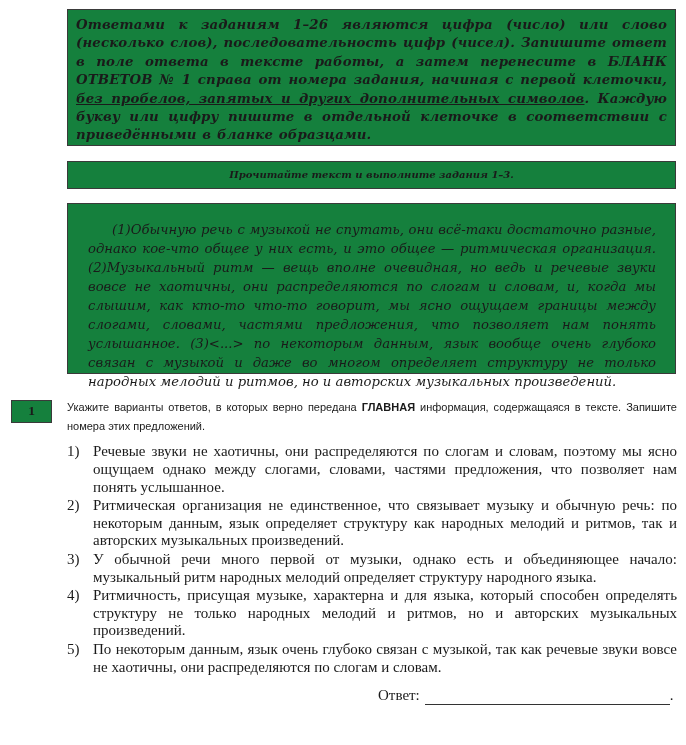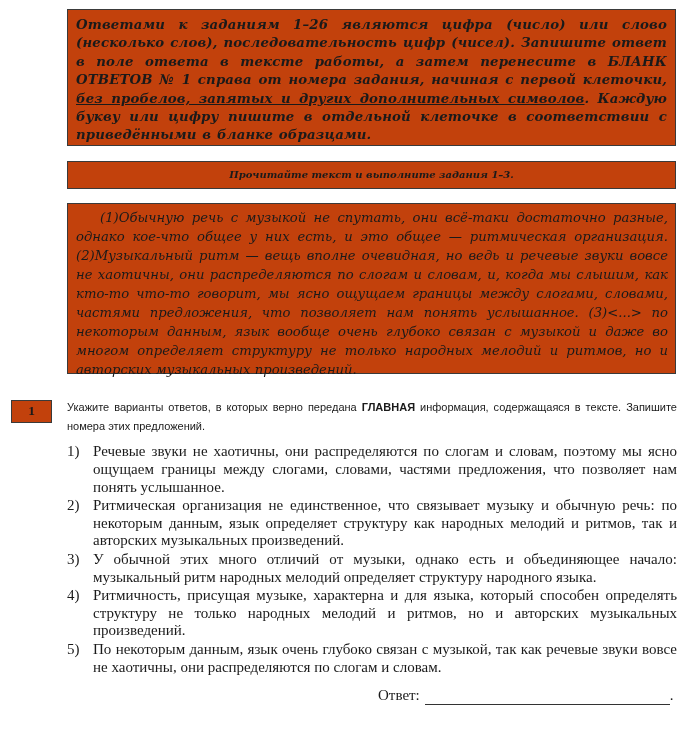--- a/index.html
+++ b/index.html
@@ -5,21 +5,21 @@
   html, body { margin: 0; padding: 0; background: #ffffff; }
   body {
     width: 686px; height: 745px; position: relative; overflow: hidden;
     font-family: "DejaVu Serif", "Liberation Serif", serif;
     color: #1a1a1a;
   }
   .box {
     position: absolute;
     border: 1.5px solid #3a3a3a;
     box-sizing: border-box;
-    background: #c2410c;
+    background: #15803d;
   }
   #instructions {
     left: 67px; top: 9px; width: 609px; height: 137px;
     padding: 6px 8px 4px 8px;
     font-weight: bold; font-style: italic;
     font-size: 13.3px; line-height: 18.4px;
     text-align: justify; letter-spacing: 0.15px;
     word-spacing: 1px;
   }
   #instructions .u { text-decoration: underline; }
@@ -29,21 +29,21 @@
     font-weight: bold; font-style: italic;
     font-size: 10px; line-height: 26px;
   }
   #passage {
     left: 67px; top: 203px; width: 609px; height: 171px;
     padding: 4px 7px 3px 8px;
     font-style: italic;
     font-size: 13.2px; line-height: 19px;
     text-align: justify;
   }
-  #passage p { margin: 0; text-indent: 24px; }
+  #passage p { margin: 12px; text-indent: 24px; }
   #task-number {
     left: 11px; top: 400px; width: 41px; height: 23px;
     font-weight: bold; font-size: 13.5px; line-height: 20px; text-align: center;
     font-family: "Liberation Serif", serif;
   }
   #task-prompt {
     position: absolute; left: 67px; top: 398px; width: 610px;
     font-family: Liberation Sans, sans-serif;
     font-size: 11px; line-height: 19px;
     text-align: justify;
@@ -82,23 +82,23 @@
 
 <div class="box" id="passage">
   <p>(1)Обычную речь с музыкой не спутать, они всё-таки достаточно разные, однако кое-что общее у них есть, и это общее — ритмическая организация. (2)Музыкальный ритм — вещь вполне очевидная, но ведь и речевые звуки вовсе не хаотичны, они распределяются по слогам и словам, и, когда мы слышим, как кто-то что-то говорит, мы ясно ощущаем границы между слогами, словами, частями предложения, что позволяет нам понять услышанное. (3)&lt;...&gt; по некоторым данным, язык вообще очень глубоко связан с музыкой и даже во многом определяет структуру не только народных мелодий и ритмов, но и авторских музыкальных произведений.</p>
 </div>
 
 <div class="box" id="task-number">1</div>
 
 <div id="task-prompt"><span>Укажите варианты ответов, в которых верно передана </span><b>ГЛАВНАЯ</b><span> информация, содержащаяся в тексте. Запишите номера этих предложений.</span></div>
 
 <ul id="options">
-  <li><span class="num">1)</span><span>Речевые звуки не хаотичны, они распределяются по слогам и словам, поэтому мы ясно ощущаем границы между слогами, словами, частями предложения, что позволяет нам понять услышанное.</span></li>
+  <li><span class="num">1)</span><span>Речевые звуки не хаотичны, они распределяются по слогам и словам, поэтому мы ясно ощущаем однако между слогами, словами, частями предложения, что позволяет нам понять услышанное.</span></li>
   <li><span class="num">2)</span><span>Ритмическая организация не единственное, что связывает музыку и обычную речь: по некоторым данным, язык определяет структуру как народных мелодий и ритмов, так и авторских музыкальных произведений.</span></li>
-  <li><span class="num">3)</span><span>У обычной этих много отличий от музыки, однако есть и объединяющее начало: музыкальный ритм народных мелодий определяет структуру народного языка.</span></li>
+  <li><span class="num">3)</span><span>У обычной речи много первой от музыки, однако есть и объединяющее начало: музыкальный ритм народных мелодий определяет структуру народного языка.</span></li>
   <li><span class="num">4)</span><span>Ритмичность, присущая музыке, характерна и для языка, который способен определять структуру не только народных мелодий и ритмов, но и авторских музыкальных произведений.</span></li>
   <li><span class="num">5)</span><span>По некоторым данным, язык очень глубоко связан с музыкой, так как речевые звуки вовсе не хаотичны, они распределяются по слогам и словам.</span></li>
 </ul>
 
 <div id="answer">
   <span>Ответ:</span>
   <span class="line"></span>
   <span>.</span>
 </div>
 

